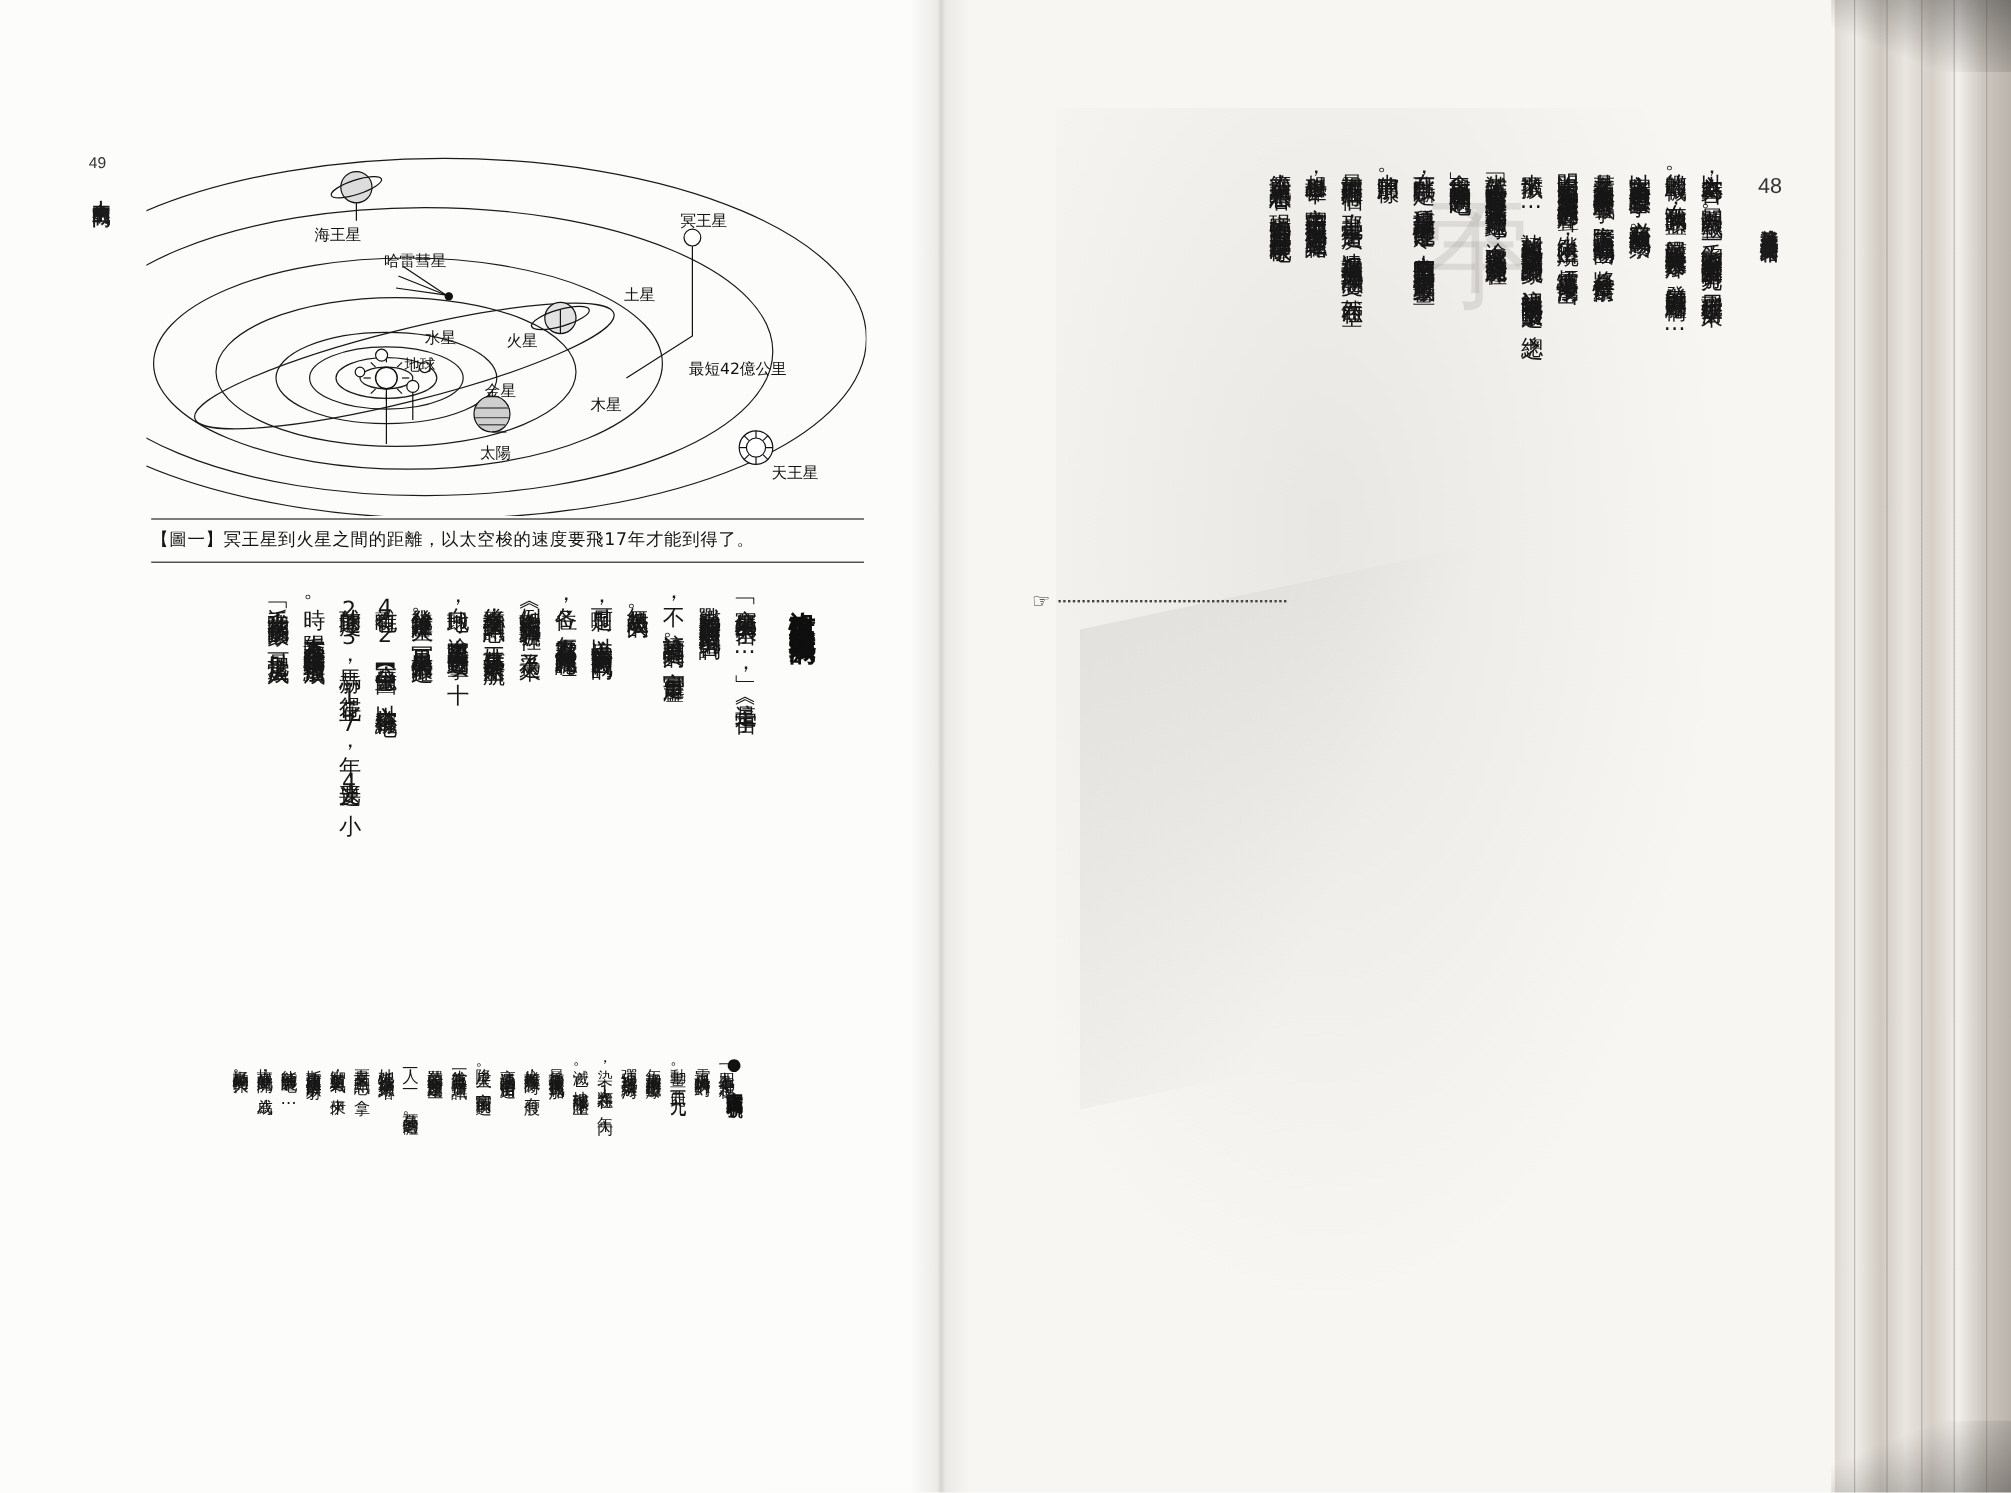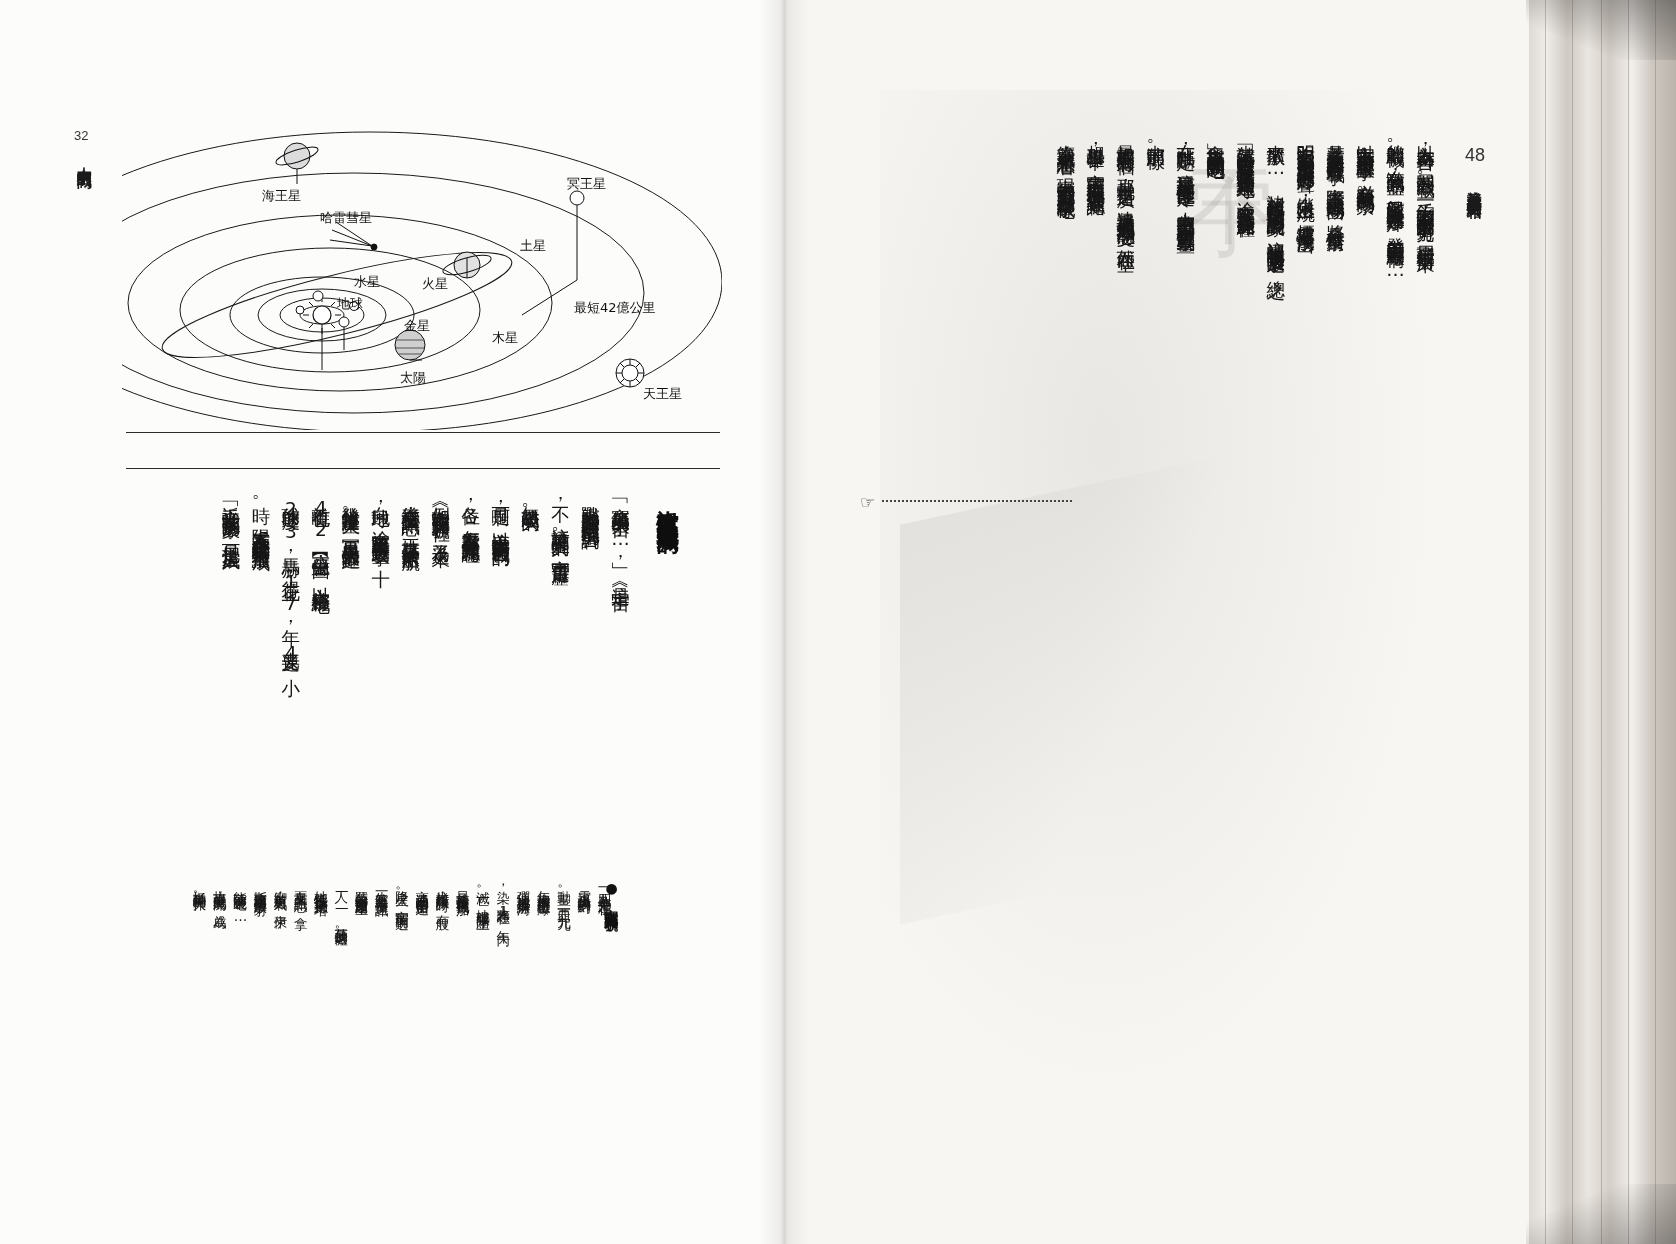--- a/index.html
+++ b/index.html
@@ -248,21 +248,21 @@
     <div class="col">最根本的理由只有一個。那就是宇宙之廣，遠遠超過我們地球人所能感受。然而在空</div>
     <div class="col">想科學世界中，宇宙的男子漢似乎個個都欠缺這種認知。</div>
     <div class="col">本節就試著來想想看，現實中的宇宙戰鬥到底會是什麼樣子吧。</div>
   </div>
 
   <div class="pointer">
     <span class="hand">☞</span>
     <div class="dots"></div>
   </div>
 
-  <div class="pg49-num">32</div>
+  <div class="pg49-num">49</div>
   <div class="pg49-header v">太空中的戰鬥</div>
 
   <div class="figure">
     <svg width="600" height="320" viewBox="0 0 600 320">
 
       <g fill="none" stroke="#1a1a1a" stroke-width="1">
         <ellipse cx="200" cy="205" rx="22" ry="9"></ellipse>
         <ellipse cx="200" cy="205" rx="42" ry="17"></ellipse>
         <ellipse cx="200" cy="205" rx="64" ry="26"></ellipse>
         <ellipse cx="200" cy="205" rx="92" ry="38"></ellipse>
@@ -351,20 +351,21 @@
       <text x="215" y="198" font-size="13">地球</text>
       <text x="282" y="220" font-size="13">金星</text>
       <text x="370" y="232" font-size="13">木星</text>
       <text x="278" y="272" font-size="13">太陽</text>
       <text x="560" y="288" font-size="13" text-anchor="end">天王星</text>
       <text x="452" y="202" font-size="13">最短42億公里</text>
     </svg>
   </div>
 
   <div class="fig-rule"></div>
+  <div class="fig-caption">【圖一】冥王星到火星之間的距離，以太空梭的速度要飛17年才能到得了。</div>
   <div class="fig-rule2"></div>
 
   <div class="sec-title v">沒耐性可是會害地球毀滅的</div>
 
   <div class="pg49-body v">
     <div>「寬廣無垠的大宇宙……」，這是《宇宙</div>
     <div>戰艦大和號》開場白裡經常出現的台詞。</div>
     <div>不，這話說的可是真的。宇宙可是霹靂</div>
     <div>無敵超級大的。</div>
     <div>可是啊，以這廣大宇宙為舞台而戰鬥的</div>

